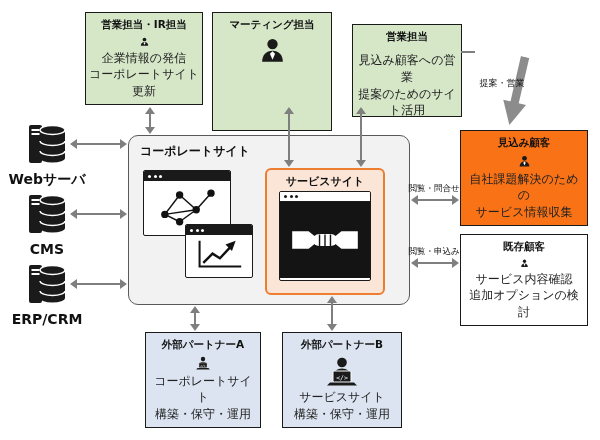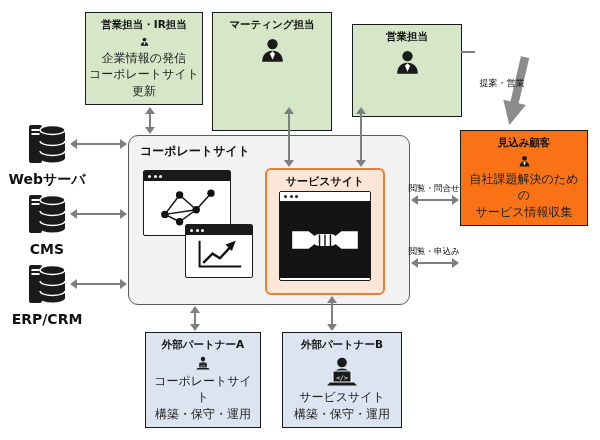--- a/index.html
+++ b/index.html
@@ -80,20 +80,24 @@
     </svg>
   </div>
 
   <div class="box green" style="left:352px;top:12px;width:110px;height:93px;margin-top:12px;">
     <div class="title">営業担当</div>
     <svg class="person" viewBox="0 0 24 24">
       <circle cx="12" cy="6.3" r="4.6" fill="#1a1a1a"></circle>
       <path d="M12 12.2c-5.6 0-9.2 3.9-9.2 9.8h18.4c0-5.9-3.6-9.8-9.2-9.8z" fill="#1a1a1a"></path>
       <path d="M12 12.6l-2.3 2.2 2.3 5.4 2.3-5.4z" fill="#fff"></path>
     </svg>
+    <div class="desc">
+      <span>見込み顧客への営業</span><br>
+      <span>提案のためのサイト活用</span>
+    </div>
   </div>
 
   <div class="central"></div>
   <div class="central-title">コーポレートサイト</div>
 
   <div class="bwin" style="left:143px;top:170px;width:88px;height:66px;z-index:2;">
     <div class="bbar darkbar">
         <i></i>
         <i></i>
         <i></i>
@@ -229,20 +233,32 @@
       <circle cx="12" cy="6.3" r="4.6" fill="#1a1a1a"></circle>
       <path d="M12 12.2c-5.6 0-9.2 3.9-9.2 9.8h18.4c0-5.9-3.6-9.8-9.2-9.8z" fill="#1a1a1a"></path>
       <path d="M12 12.6l-2.3 2.2 2.3 5.4 2.3-5.4z" fill="#fff"></path>
     </svg>
     <div class="desc">
       <span>自社課題解決のための</span><br>
       <span>サービス情報収集</span>
     </div>
   </div>
 
+  <div class="box whitebg" style="left:460px;top:234px;width:128px;height:92px;">
+    <div class="title">既存顧客</div>
+    <svg class="person" viewBox="0 0 24 24">
+      <circle cx="12" cy="6.3" r="4.6" fill="#1a1a1a"></circle>
+      <path d="M12 12.2c-5.6 0-9.2 3.9-9.2 9.8h18.4c0-5.9-3.6-9.8-9.2-9.8z" fill="#1a1a1a"></path>
+      <path d="M12 12.6l-2.3 2.2 2.3 5.4 2.3-5.4z" fill="#fff"></path>
+    </svg>
+    <div class="desc">
+      <span>サービス内容確認</span><br>
+      <span>追加オプションの検討</span>
+    </div>
+  </div>
 
   <div class="flowlabel" style="left:406px;top:183px;width:56px;">閲覧・問合せ</div>
   <div class="harrow" style="left:411px;top:194px;width:48px;">
       <div class="shaft"></div>
     </div>
 
   <div class="flowlabel" style="left:406px;top:246px;width:56px;">閲覧・申込み</div>
   <div class="harrow" style="left:411px;top:257px;width:48px;">
       <div class="shaft"></div>
     </div>

